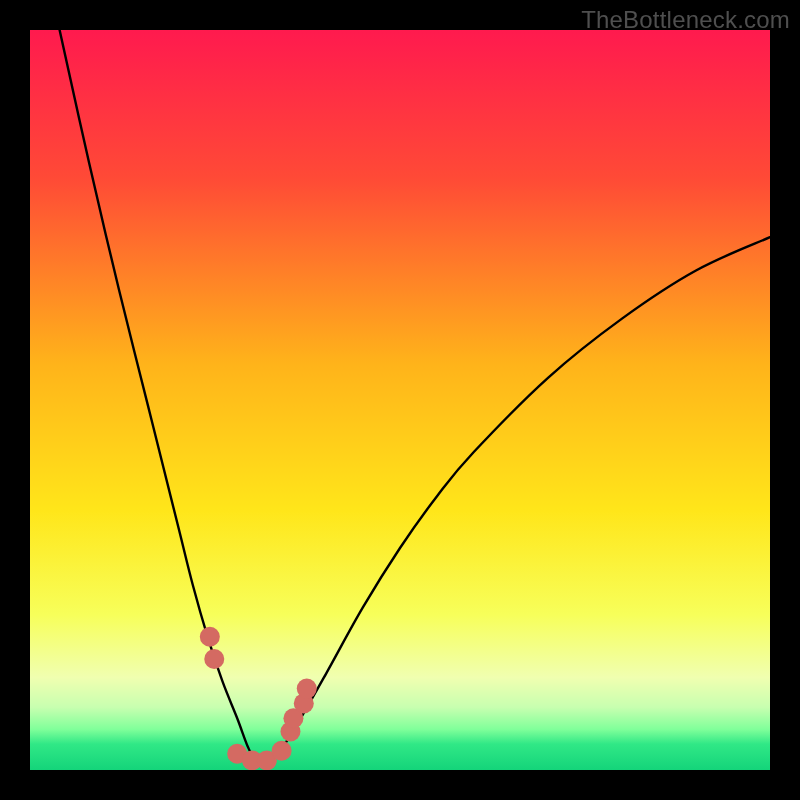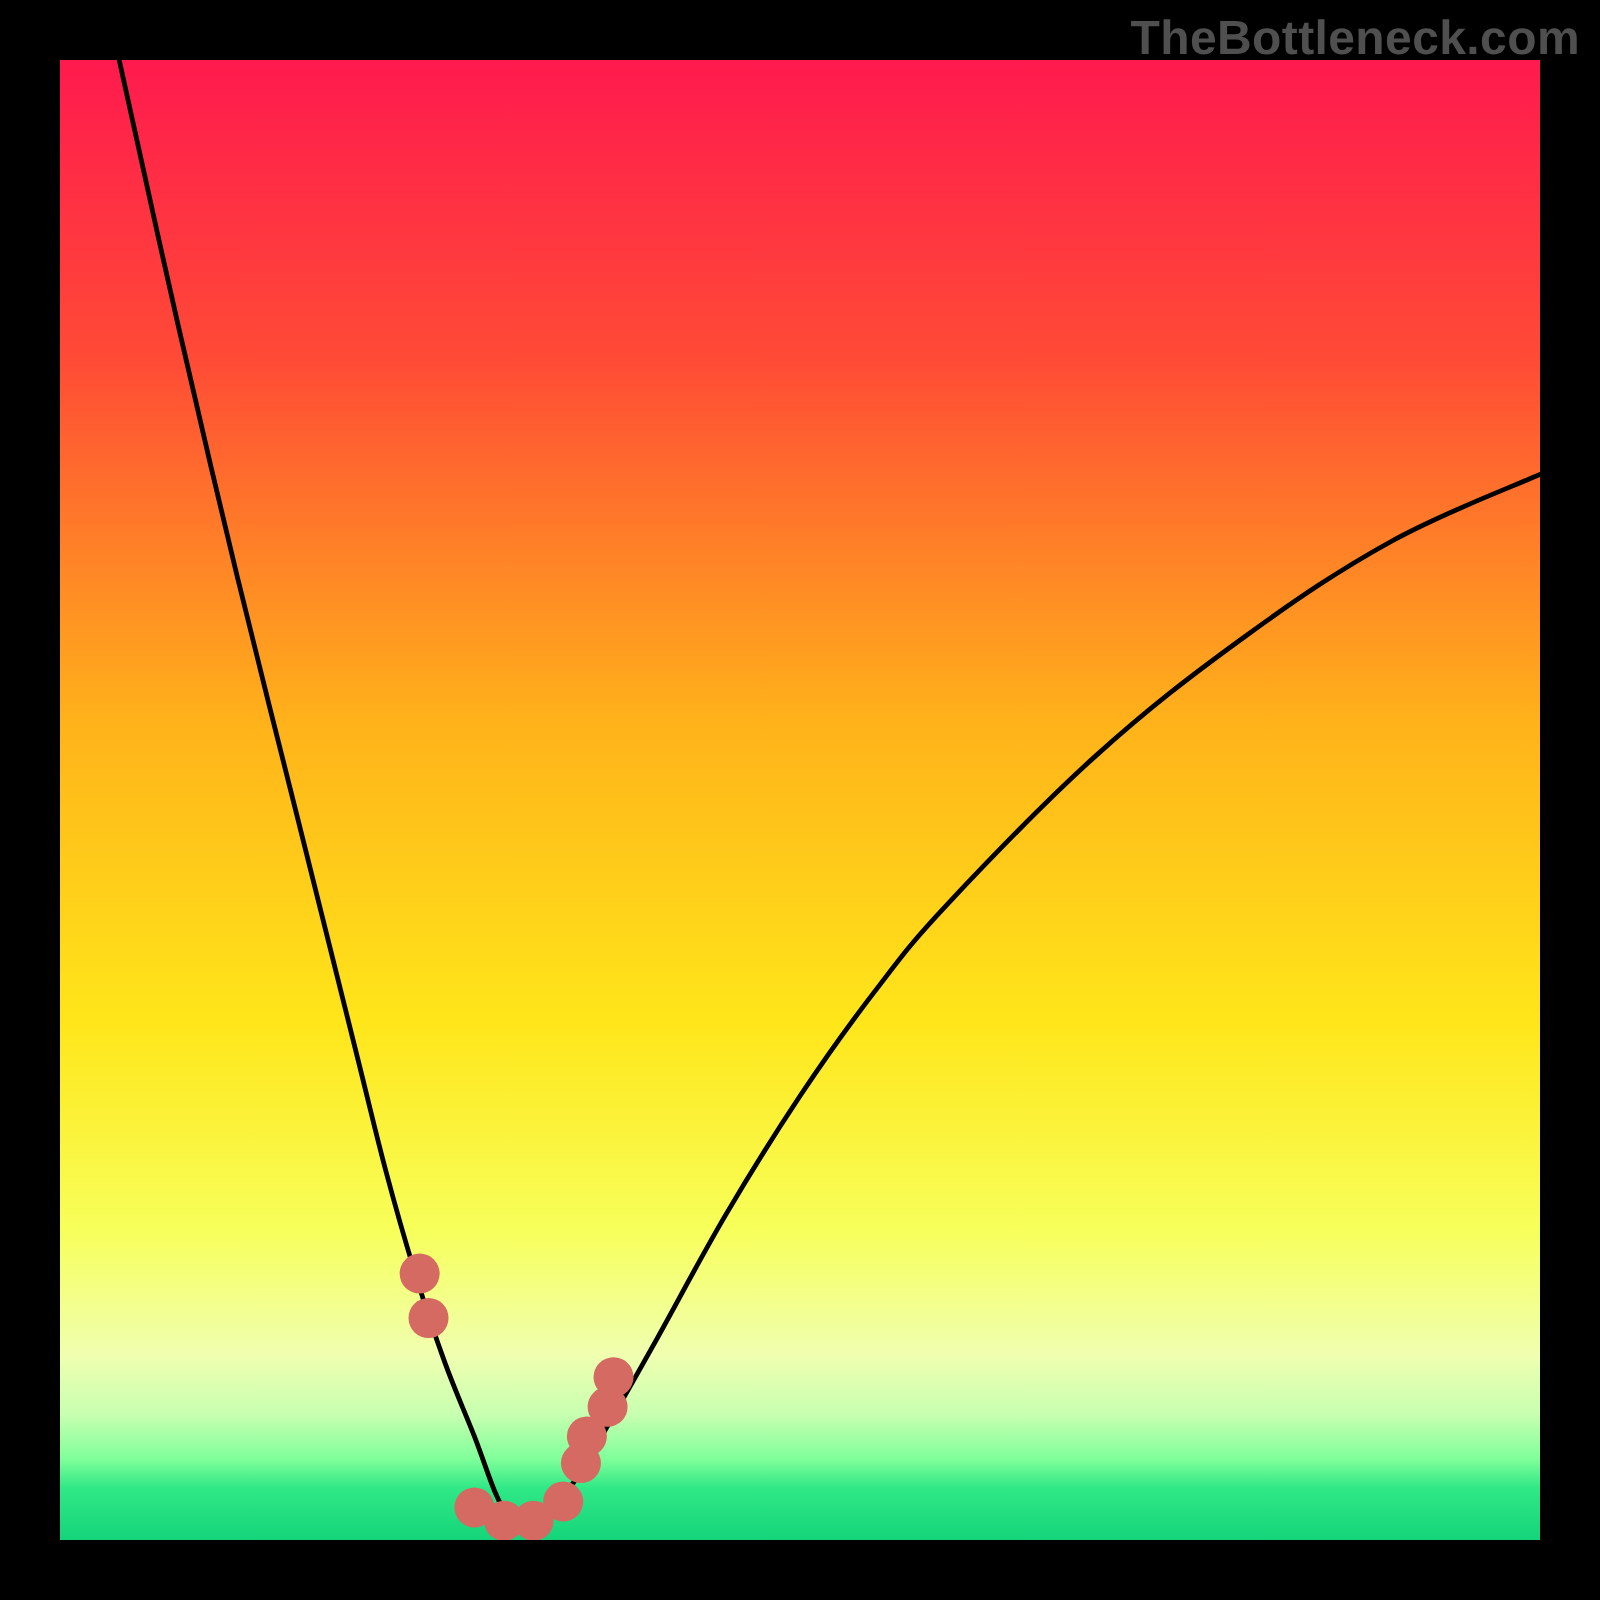--- a/index.html
+++ b/index.html
@@ -28,21 +28,21 @@
   .gradient {
     position: absolute;
     left: 0; top: 0; right: 0; bottom: 0;
   }
   .watermark {
     position: absolute;
     top: 6px;
     right: 10px;
     color: #4f4f4f;
     font-size: 24px;
-    font-weight: 700;
+    font-weight: 400;
     letter-spacing: 0.2px;
     user-select: none;
   }
   svg.curve {
     position: absolute;
     left: 0; top: 0;
     width: 740px; height: 740px;
     overflow: visible;
   }
 </style>

